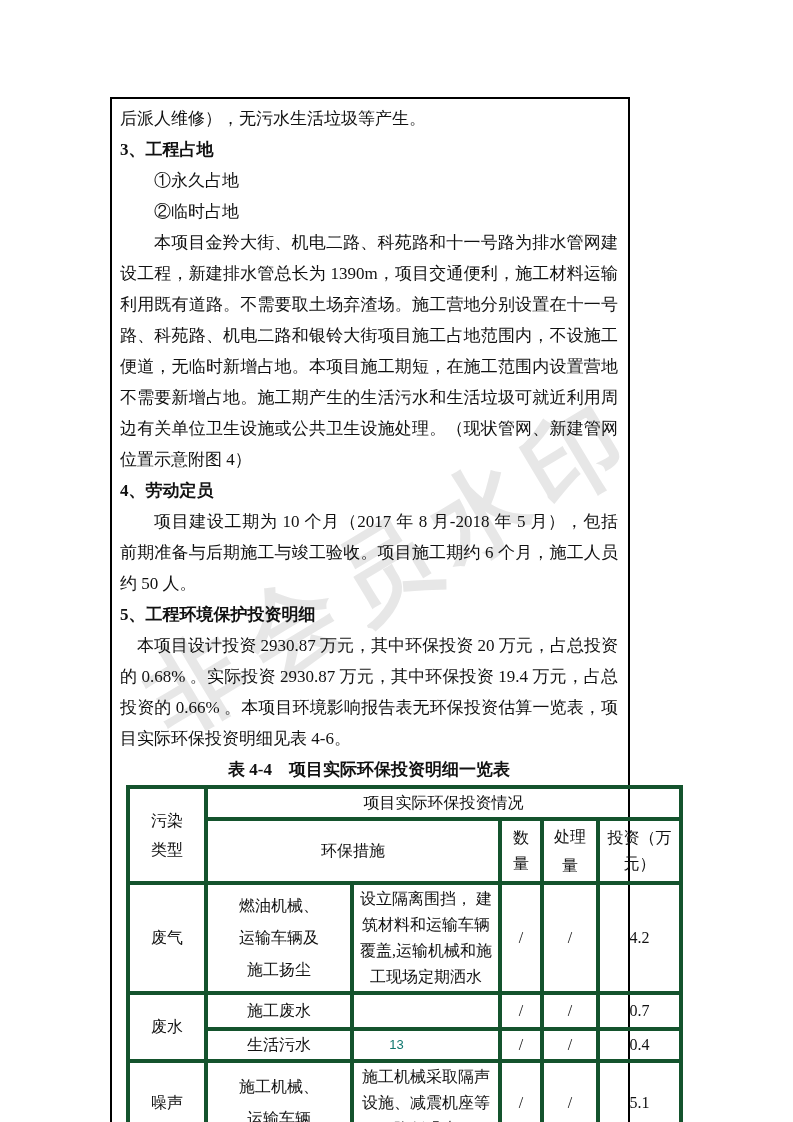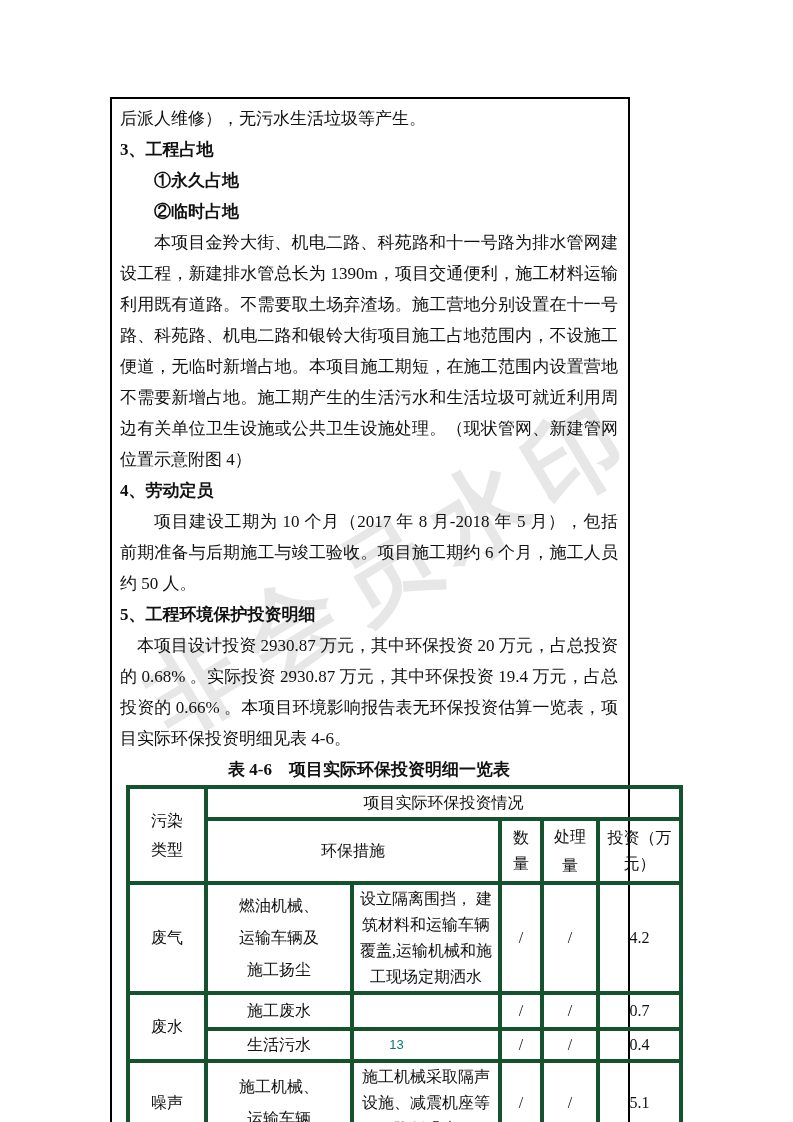--- a/index.html
+++ b/index.html
@@ -16,21 +16,21 @@
   .doc-frame {
     position:absolute; left:110px; top:97px; width:520px; z-index:1;
     border:2px solid #000; padding:4px 0 0 8px; background:transparent;
   }
 
   .para, .sec-heading, .sub-heading { font-size:17px; line-height:31px; margin-right:10px; }
   .para { text-align:justify; }
   .para.indent2 { text-indent:2em; }
   .para.indent1 { text-indent:1em; }
   .sec-heading { font-weight:bold; }
-  .sub-heading { font-weight:bold; margin-left:2em; }
+  .sub-heading { font-weight:normal; margin-left:2em; }
 
   .table-title { font-size:17px; line-height:31px; font-weight:bold; text-align:center; margin-right:10px; }
 
   table.inv { border-collapse:collapse; table-layout:fixed; width:553px; margin-left:6px;
     border:2px solid #000; font-size:16px; }
   table.inv th, table.inv td { border:4px solid #14532d; font-weight:normal;
     text-align:center; vertical-align:middle; padding:1px 3px; line-height:26px; }
   col.c-type{width:78px;} col.c-src{width:146px;} col.c-measure{width:148px;}
   col.c-qty{width:42px;} col.c-treat{width:56px;} col.c-inv{width:83px;}
 
@@ -63,21 +63,21 @@
   <div class="sub-heading">①永久占地</div>
   <div class="sub-heading">②临时占地</div>
   <p class="para indent2">本项目金羚大街、机电二路、科苑路和十一号路为排水管网建设工程，新建排水管总长为 1390m，项目交通便利，施工材料运输利用既有道路。不需要取土场弃渣场。施工营地分别设置在十一号路、科苑路、机电二路和银铃大街项目施工占地范围内，不设施工便道，无临时新增占地。本项目施工期短，在施工范围内设置营地不需要新增占地。施工期产生的生活污水和生活垃圾可就近利用周边有关单位卫生设施或公共卫生设施处理。（现状管网、新建管网位置示意附图 4）</p>
 
   <div class="sec-heading">4、劳动定员</div>
   <p class="para indent2">项目建设工期为 10 个月（2017 年 8 月-2018 年 5 月），包括前期准备与后期施工与竣工验收。项目施工期约 6 个月，施工人员约 50 人。</p>
 
   <div class="sec-heading">5、工程环境保护投资明细</div>
   <p class="para indent1">本项目设计投资 2930.87 万元，其中环保投资 20 万元，占总投资的 0.68% 。实际投资 2930.87 万元，其中环保投资 19.4 万元，占总投资的 0.66% 。本项目环境影响报告表无环保投资估算一览表，项目实际环保投资明细见表 4-6。</p>
 
-  <div class="table-title">表 4-6　项目实际环保投资明细一览表</div>
+  <div class="table-title">表 4-4　项目实际环保投资明细一览表</div>
 
   <table class="inv">
     <colgroup>
       <col class="c-type">
         <col class="c-src">
         <col class="c-measure">
       <col class="c-qty">
         <col class="c-treat">
         <col class="c-inv">
     </colgroup>

